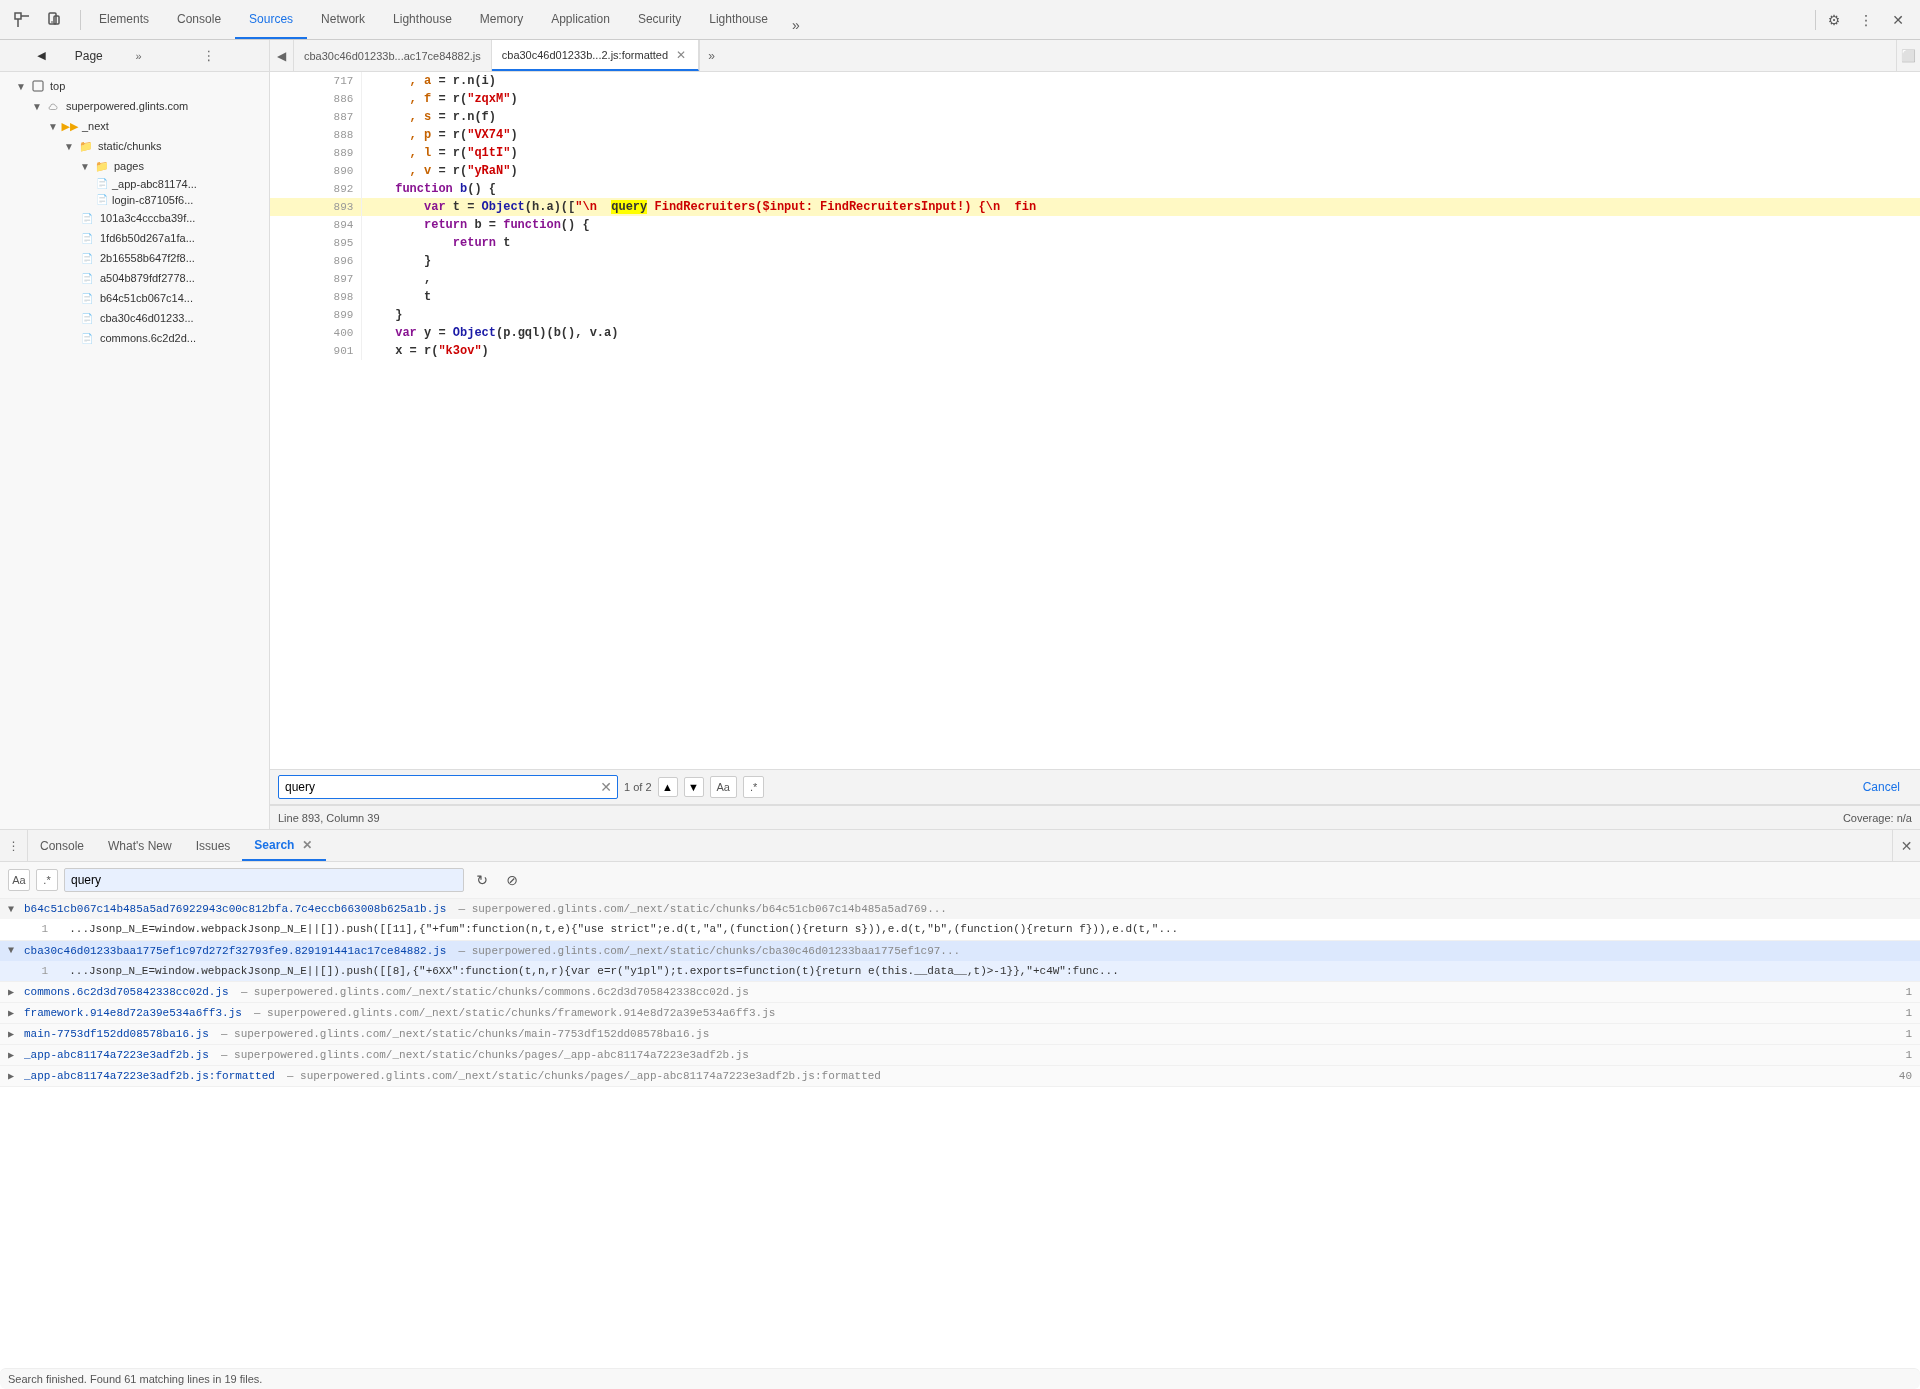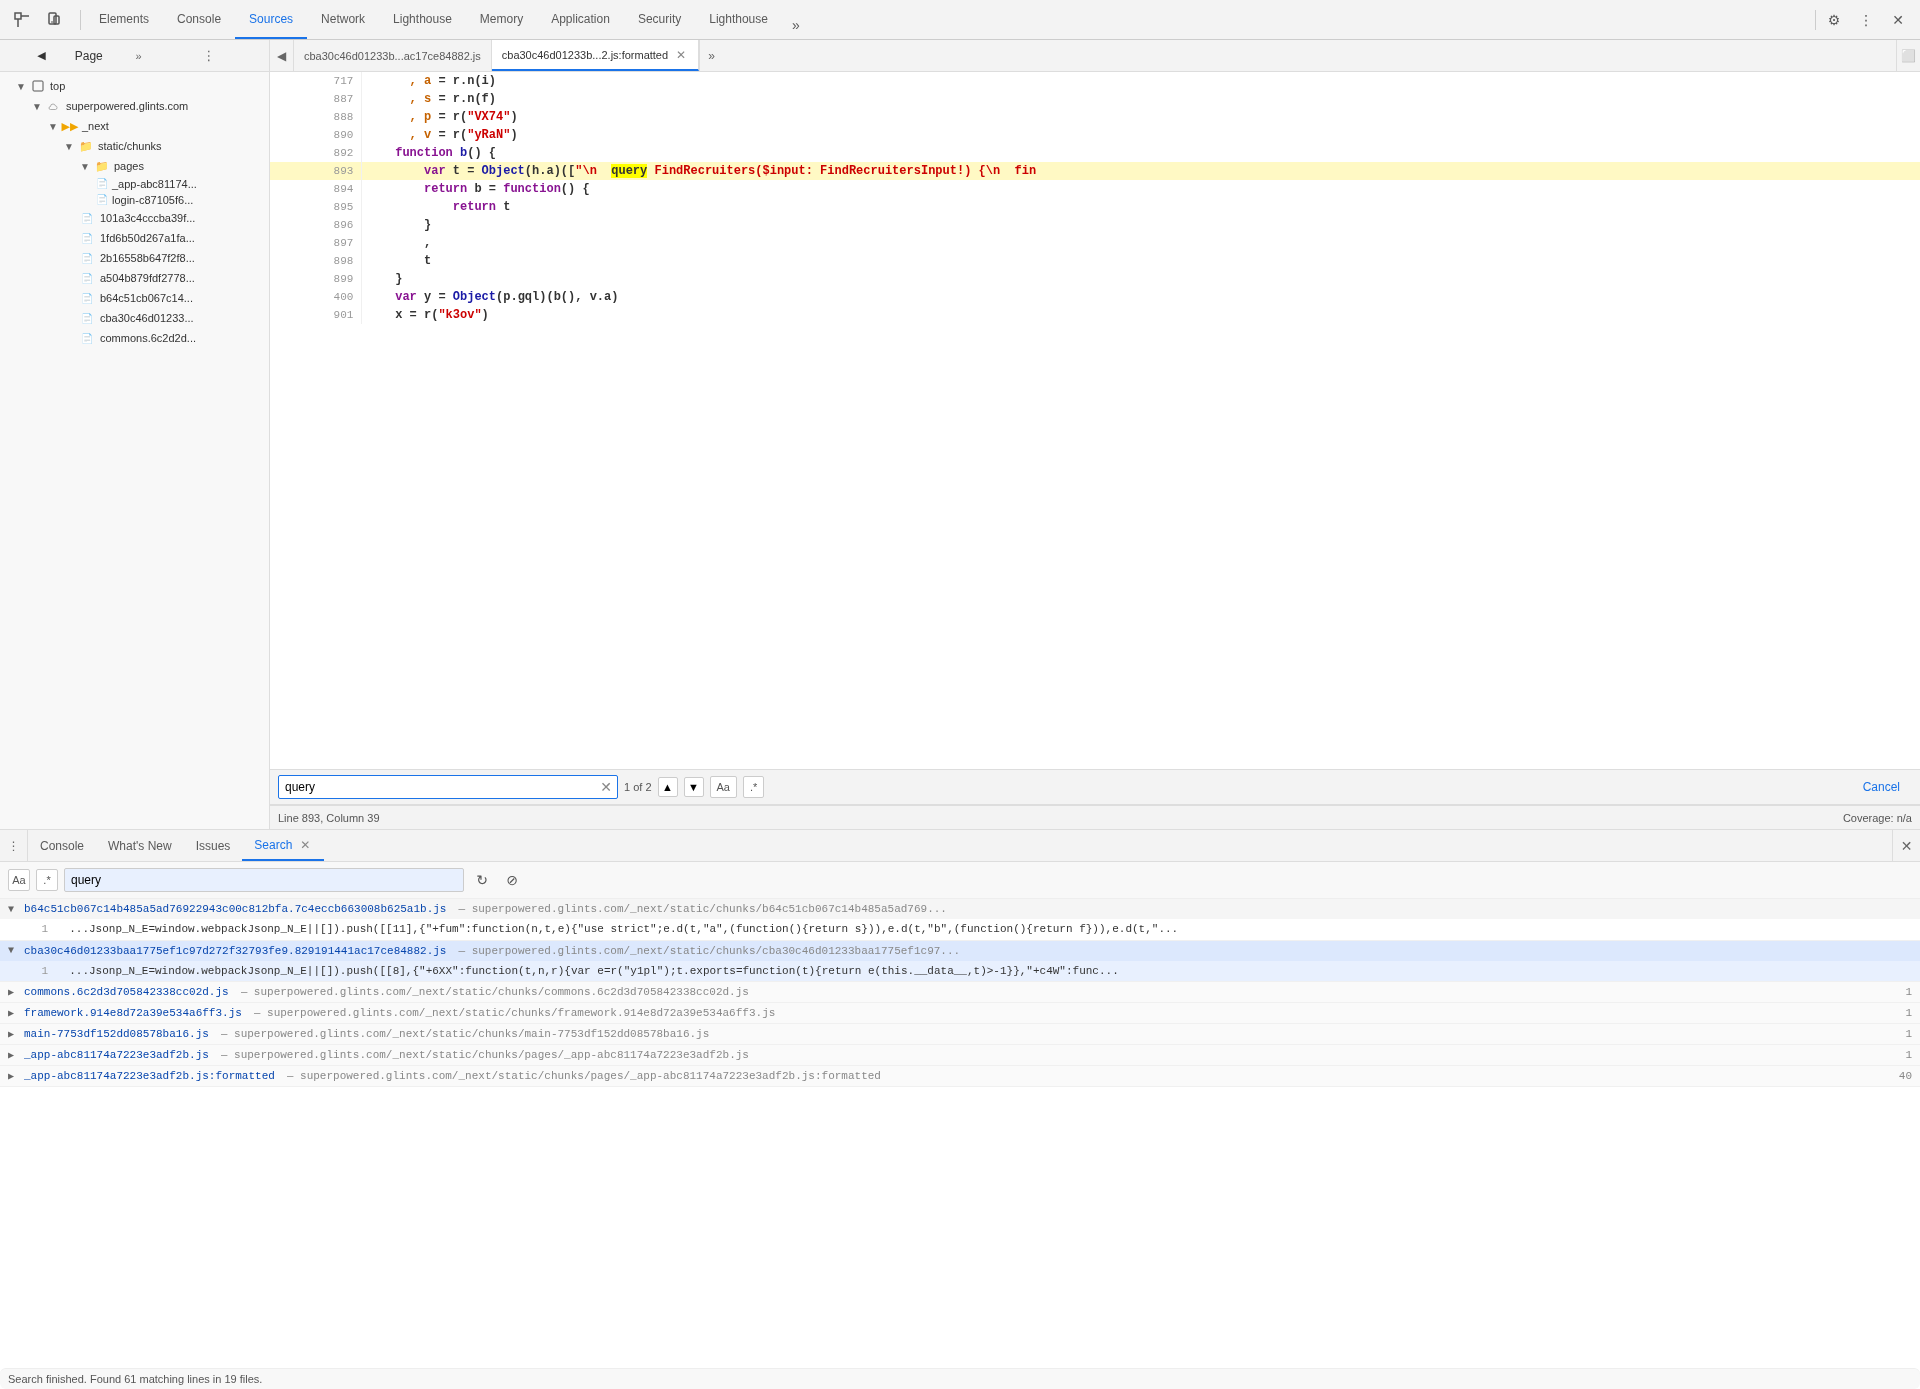--- a/index.html
+++ b/index.html
@@ -352,20 +352,21 @@
       padding: 0 12px;
       height: 100%;
       cursor: pointer;
       font-size: 12px;
       color: #5a5a5a;
       gap: 6px;
     }
     .bottom-tab.active {
       color: #1a73e8;
       border-bottom: 2px solid #1a73e8;
+      font-weight: bold;
     }
     .bottom-tab .close-x {
       font-size: 12px; color: #888;
       width: 14px; height: 14px;
       display: flex; align-items: center; justify-content: center;
       border-radius: 2px;
     }
     .bottom-close-all {
       margin-left: auto;
       width: 28px; height: 100%;
@@ -626,26 +627,34 @@
       </div>
 
       <div class="code-editor" style="height:calc(100% - 32px - 36px - 24px); overflow-y:auto;">
         <table class="code-table">
           <tbody>
             <tr>
               <td class="line-number">717</td>
               <td class="line-content">      <span class="kw-orange">, a</span> = r.n(i)</td>
             </tr>
             <tr>
+              <td class="line-number">886</td>
+              <td class="line-content">      <span class="kw-orange">, f</span> = r(<span class="str-red">"zqxM"</span>)</td>
+            </tr>
+            <tr>
               <td class="line-number">887</td>
               <td class="line-content">      <span class="kw-orange">, s</span> = r.n(f)</td>
             </tr>
             <tr>
               <td class="line-number">888</td>
               <td class="line-content">      <span class="kw-orange">, p</span> = r(<span class="str-red">"VX74"</span>)</td>
+            </tr>
+            <tr>
+              <td class="line-number">889</td>
+              <td class="line-content">      <span class="kw-orange">, l</span> = r(<span class="str-red">"q1tI"</span>)</td>
             </tr>
             <tr>
               <td class="line-number">890</td>
               <td class="line-content">      <span class="kw-orange">, v</span> = r(<span class="str-red">"yRaN"</span>)</td>
             </tr>
             <tr>
               <td class="line-number">892</td>
               <td class="line-content">    <span class="kw-purple">function</span> <span class="kw-blue">b</span>() {</td>
             </tr>
             <tr class="line-highlighted">

